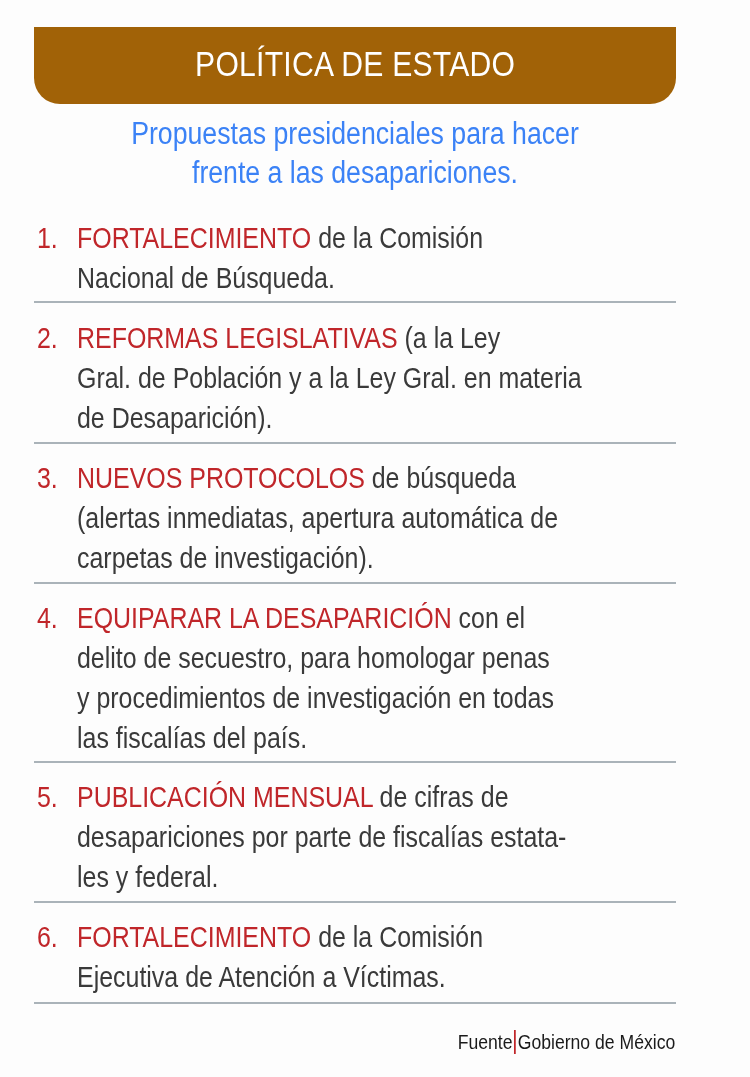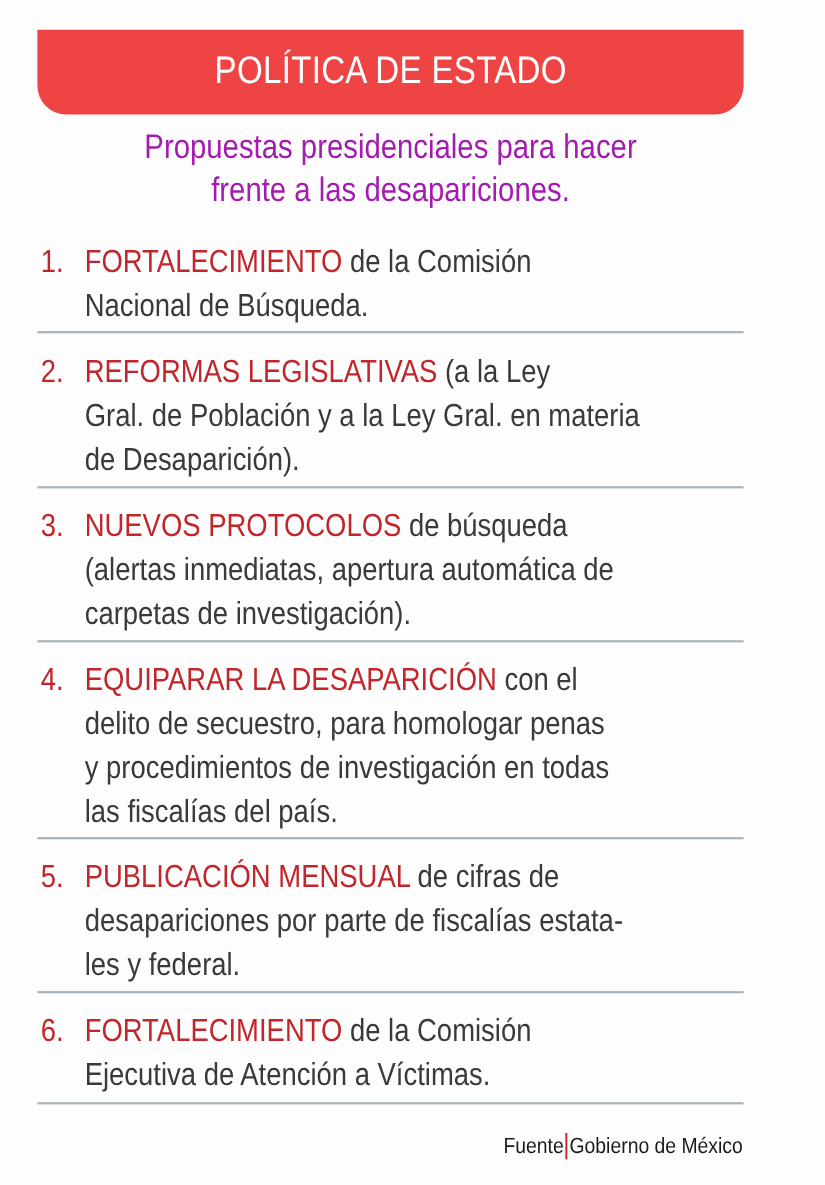--- a/index.html
+++ b/index.html
@@ -13,42 +13,42 @@
       position: relative;
       overflow: hidden;
       font-family: "Liberation Sans", "DejaVu Sans", sans-serif;
     }
     .banner {
       position: absolute;
       left: 34px;
       top: 27px;
       width: 642px;
       height: 77px;
-      background: #ef4444;
+      background: #a16207;
       border-radius: 0 0 26px 26px;
       display: flex;
       align-items: center;
       justify-content: center;
     }
     .banner-title {
       color: #ffffff;
       font-size: 35px;
       letter-spacing: 0.3px;
       font-weight: normal;
       transform: scaleX(0.86);
       white-space: nowrap;
       margin-top: -4px;
     }
     .subtitle {
       position: absolute;
       left: 34px;
       top: 114px;
       width: 642px;
       text-align: center;
-      color: #a21caf;
+      color: #3b82f6;
       font-size: 31px;
       line-height: 39px;
     }
     .subtitle span {
       display: block;
       white-space: nowrap;
       transform: scaleX(0.86);
     }
     .item {
       position: absolute;

